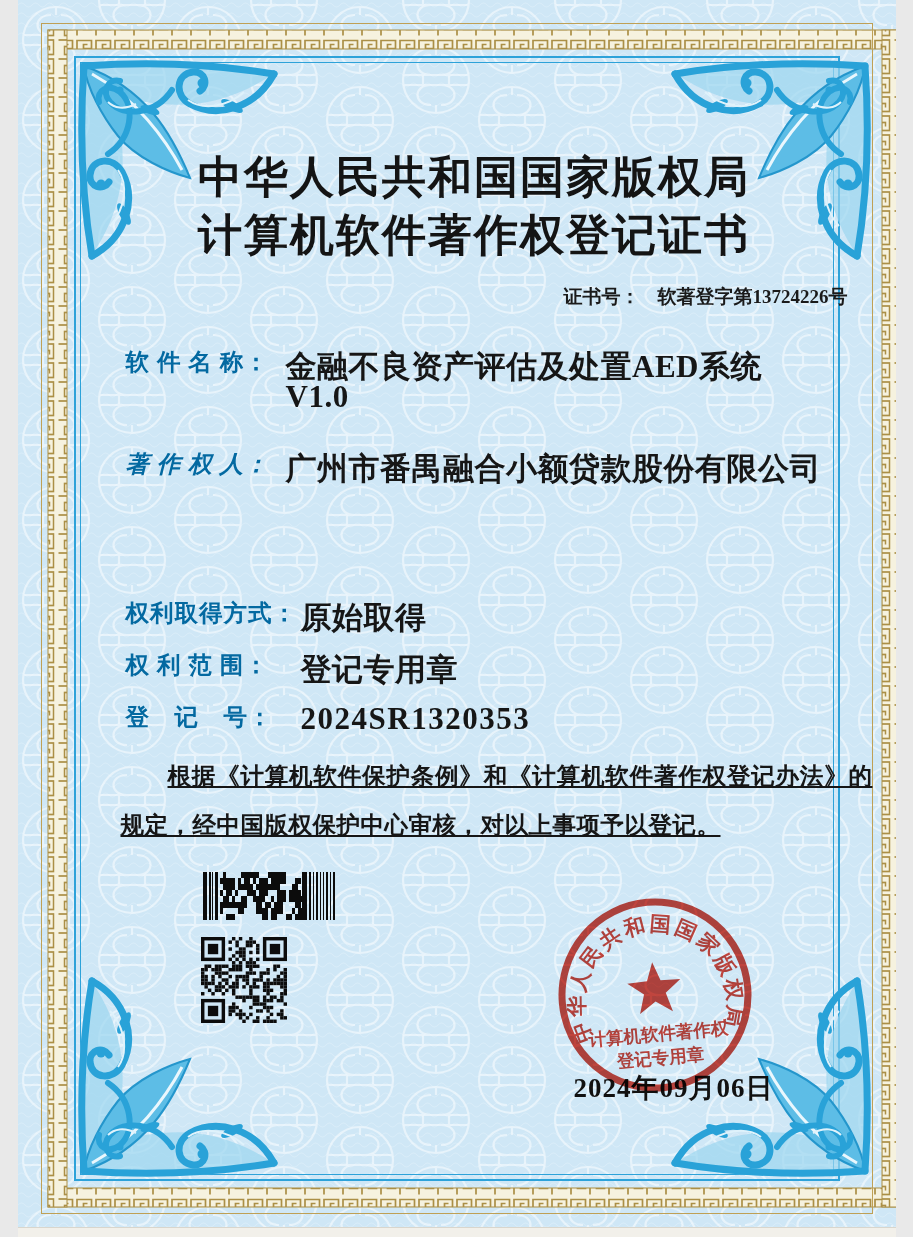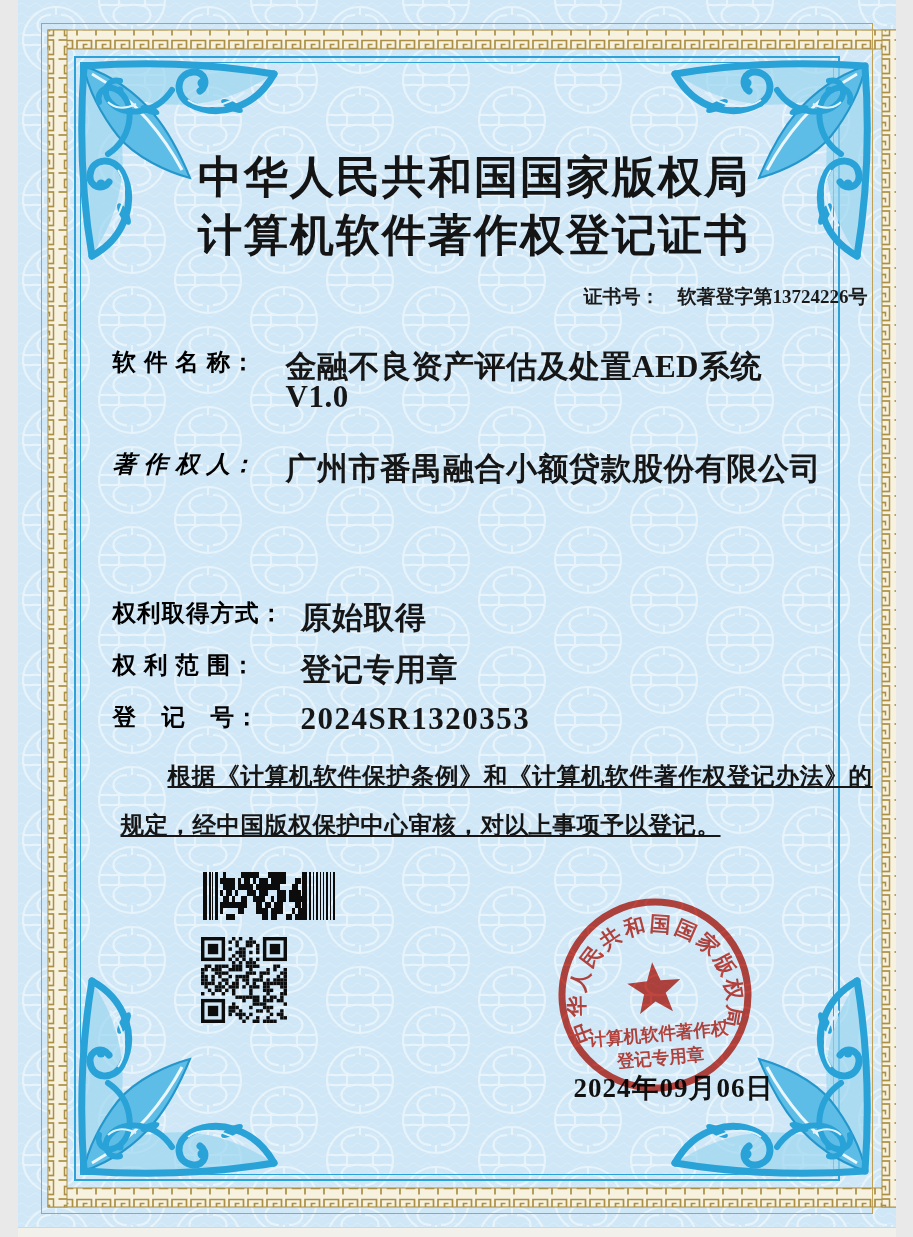--- a/index.html
+++ b/index.html
@@ -9,24 +9,24 @@
   .deco{pointer-events:none;}
   
   .outer-line{left:23px;top:23px;right:23px;bottom:23px;border:1.5px solid #bfa055;}
   
   .blue-frame-1{left:56px;top:56px;right:56px;bottom:56px;border:2.5px solid #2da2d9;}
   .blue-frame-2{left:62px;top:62px;right:62px;bottom:62px;border:1.5px solid #2da2d9;}
   .title{left:0;width:913px;text-align:center;font-weight:bold;color:#141414;
          font-size:44px;letter-spacing:2px;white-space:nowrap;}
   .title1{top:148px;}
   .title2{top:206px;}
-  .certno{left:546px;top:284px;font-size:19px;font-weight:bold;color:#1a1a1a;white-space:nowrap;margin-left:20px;}
+  .certno{left:546px;top:284px;font-size:19px;font-weight:bold;color:#1a1a1a;white-space:nowrap;}
   .certno span{margin-right:2px;}
   .certno .gap{display:inline-block;width:14px;}
-  .frow-label{left:95px;font-size:23.5px;font-weight:bold;color:#000000;letter-spacing:1px;white-space:nowrap;}
+  .frow-label{left:108px;font-size:23.5px;font-weight:bold;color:#0369a1;letter-spacing:1px;white-space:nowrap;}
   .frow-value{font-size:31px;font-weight:600;color:#161616;letter-spacing:0.5px;white-space:nowrap;}
   .para{left:103px;top:752px;width:752px;font-size:23.5px;font-weight:600;color:#161616;
         line-height:49px;text-indent:47px;text-align:justify;letter-spacing:0.5px;text-decoration:underline;}
   .date{left:556px;top:1070px;font-size:27px;font-weight:bold;color:#111;letter-spacing:1px;white-space:nowrap;}
   .page-edge{left:0;right:0;bottom:0;height:9px;background:#f2f0ea;border-top:1px solid #d9d6cd;}
   svg{display:block;}
 </style>
 </head>
 <body>
 

